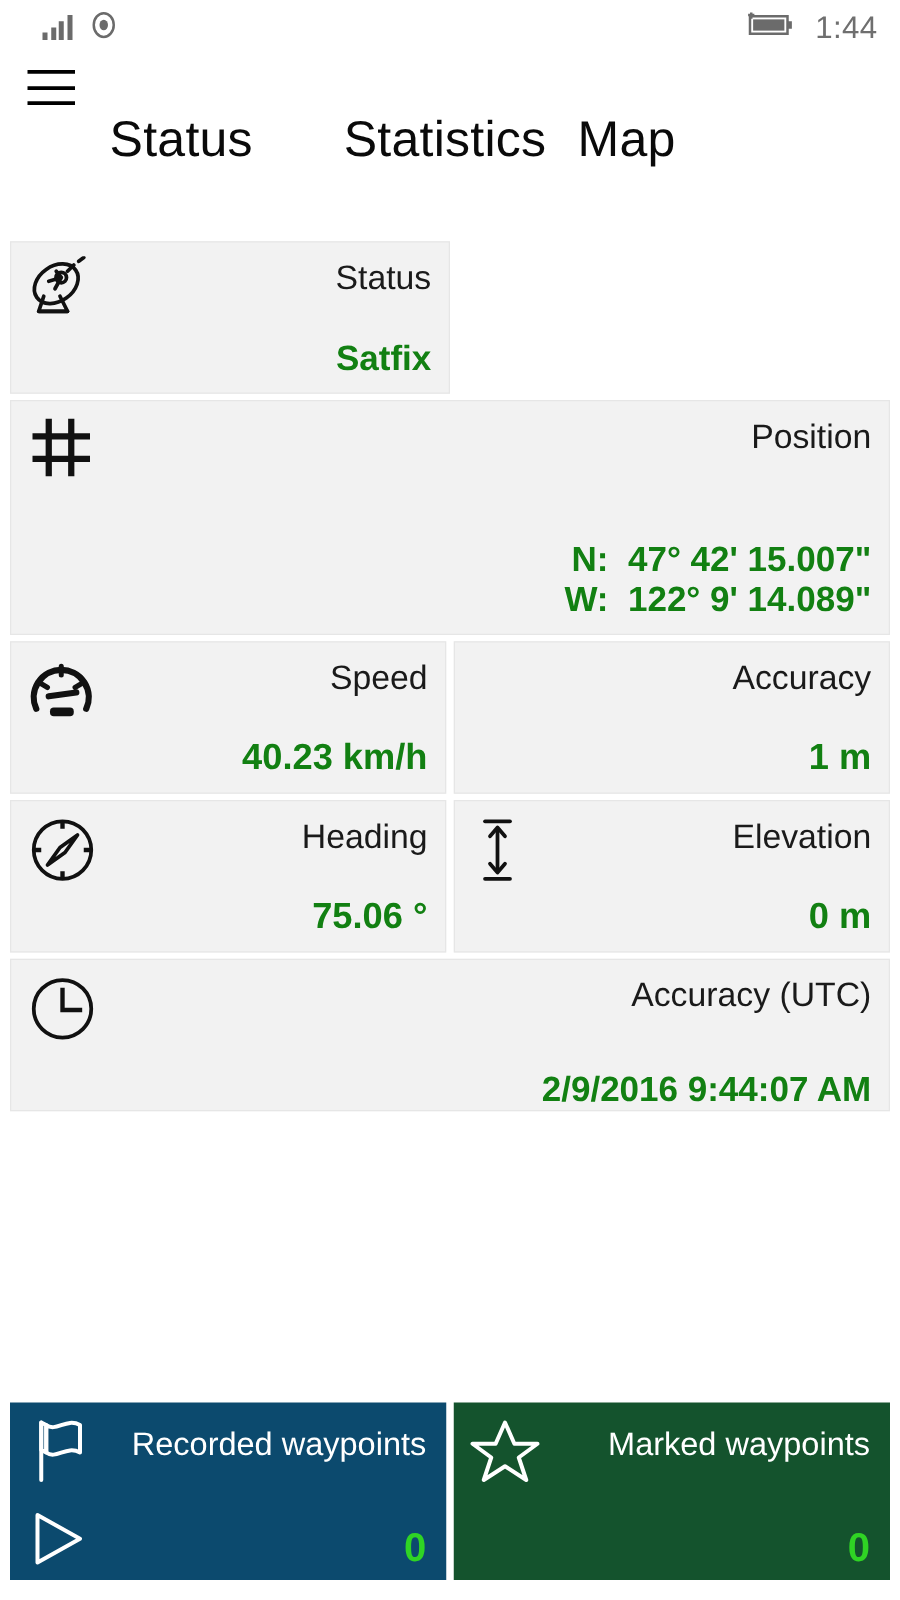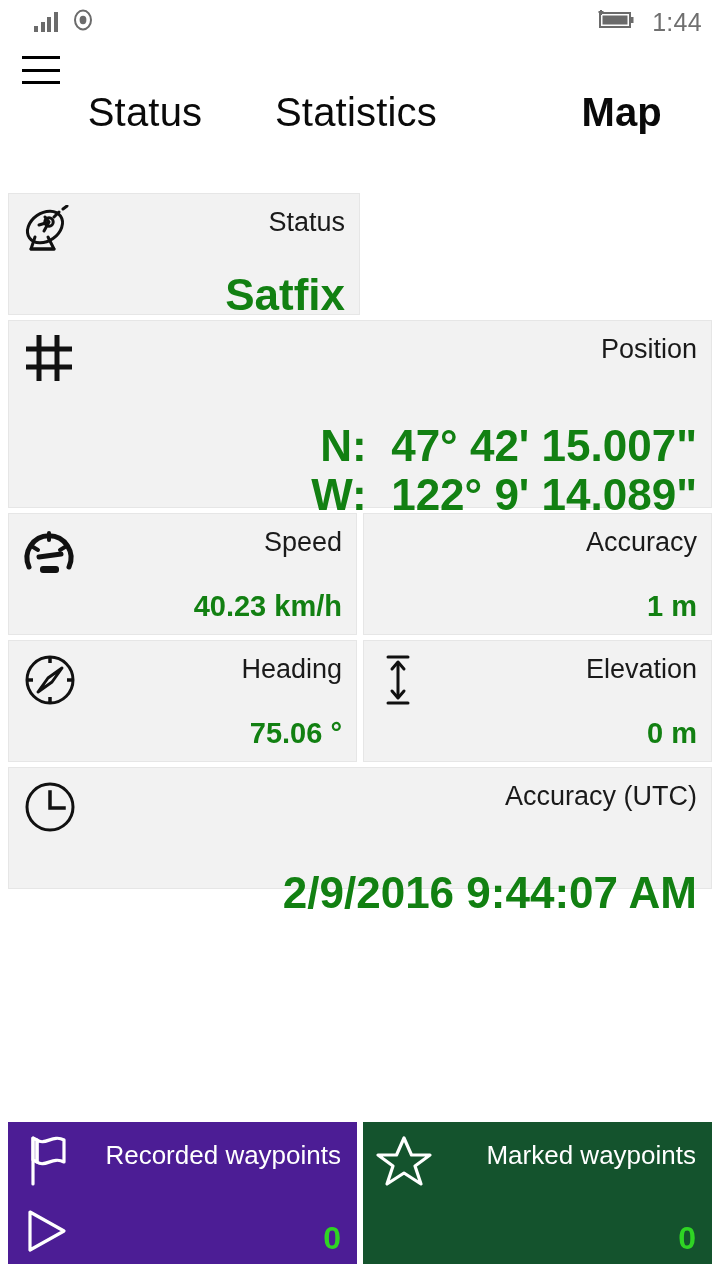--- a/index.html
+++ b/index.html
@@ -65,21 +65,21 @@
   }
   .tab {
     font-size: 40px;
     color: #0a0a0a;
     font-weight: 400;
     letter-spacing: 0.2px;
     white-space: nowrap;
   }
   .tab-status { width: 210px; text-align: center; }
   .tab-statistics { width: 212px; text-align: center; }
-  .tab-map { width: 200px; text-align: right; font-weight: bold; }
+  .tab-map { width: 200px; text-align: left; }
 
   
   .cards {
     margin-top: 58px;
     padding: 0 8px;
     box-sizing: border-box;
   }
   .row { display: flex; gap: 6px; margin-bottom: 5px; }
   .card {
     background: #f2f2f2;
@@ -120,21 +120,21 @@
     flex: 1;
   }
   .card-value {
     font-size: 29px;
     font-weight: bold;
     color: #128012;
     text-align: right;
     line-height: 1.12;
     padding-bottom: 2px;
   }
-  .card-value.big { font-size: 44px; margin-top: 12px; }
+  .card-value.big { font-size: 28px; }
   .pos-lines { text-align: right; }
   .pos-lines div { white-space: pre; }
 
   
   .tiles {
     position: absolute;
     top: 1122px;
     left: 8px;
     right: 8px;
     display: flex;
@@ -143,21 +143,21 @@
   .tile {
     width: 352px;
     height: 142px;
     box-sizing: border-box;
     padding: 10px 16px 8px 12px;
     position: relative;
     display: flex;
     flex-direction: column;
     justify-content: space-between;
   }
-  .tile-blue { background: #4c1d95; }
+  .tile-blue { background: #0c4a6e; }
   .tile-dark { background: #14532d; }
   .tile-top {
     display: flex;
     align-items: flex-start;
     justify-content: space-between;
   }
   .tile-icon { width: 60px; height: 58px; flex: none; }
   .tile-label {
     font-size: 26px;
     color: #ffffff;

